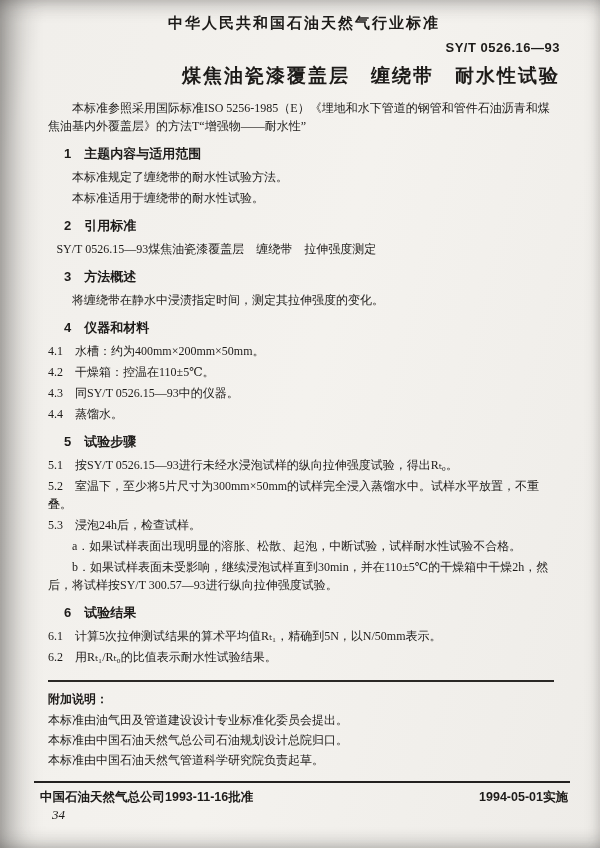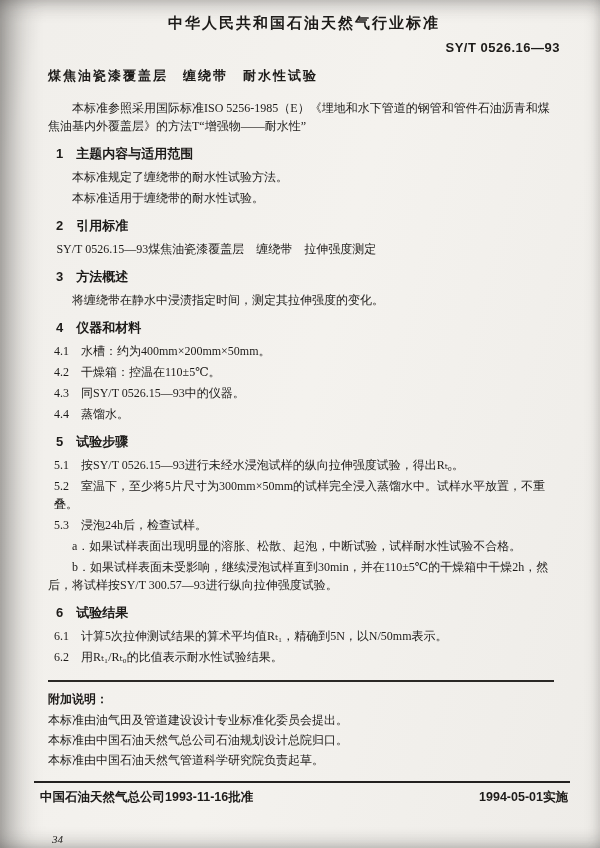--- a/index.html
+++ b/index.html
@@ -39,40 +39,40 @@
   }
   .h-num {
     text-align: right;
     font-weight: bold;
     font-size: 13px;
     margin-top: 7px;
     letter-spacing: .5px;
     font-family: "Liberation Sans", "DejaVu Sans", sans-serif;
   }
   .h-title {
-    text-align: left;
+    text-align: right;
     font-weight: bold;
-    font-size: 13px;
+    font-size: 19px;
     margin-top: 10px;
     letter-spacing: 2px;
     font-family: "Liberation Sans", "DejaVu Sans", sans-serif;
   }
 
   .intro { margin: 14px 0 0 0; }
 
   p { margin: 3px 0; }
   .p-indent { text-indent: 2em; }
   .p-indent-sm { text-indent: 0.7em; }
-  .p-flush { text-indent: 0; margin-left: 6px; }
+  .p-flush { text-indent: 0; }
 
   .sec { margin-top: 10px; }
   .sec-h {
     font-weight: bold;
     font-size: 13px;
-    margin: 10px 0 5px 8px;
+    margin: 10px 0 5px 16px;
     font-family: "Liberation Sans", "DejaVu Sans", sans-serif;
   }
   .sec-num { display: inline-block; margin-right: 1em; }
 
   .divider {
     border-top: 2px solid #2b2926;
     margin: 14px 6px 8px 0;
     height: 0;
   }
 
@@ -98,23 +98,23 @@
     bottom: 42px;
     display: flex;
     justify-content: space-between;
     font-weight: bold;
     font-size: 12.5px;
     font-family: "Liberation Sans", "DejaVu Sans", sans-serif;
   }
   .page-num {
     position: absolute;
     left: 52px;
-    bottom: 0;
+    bottom: 24px;
     font-style: italic;
-    font-size: 11px;
+    font-size: 13px;
     font-family: "Liberation Serif", "DejaVu Serif", serif;
   }
 </style>
 </head>
 <body>
 
 <div class="scan">
   <div class="page">
 
     <div class="h-type">中华人民共和国石油天然气行业标准</div>

